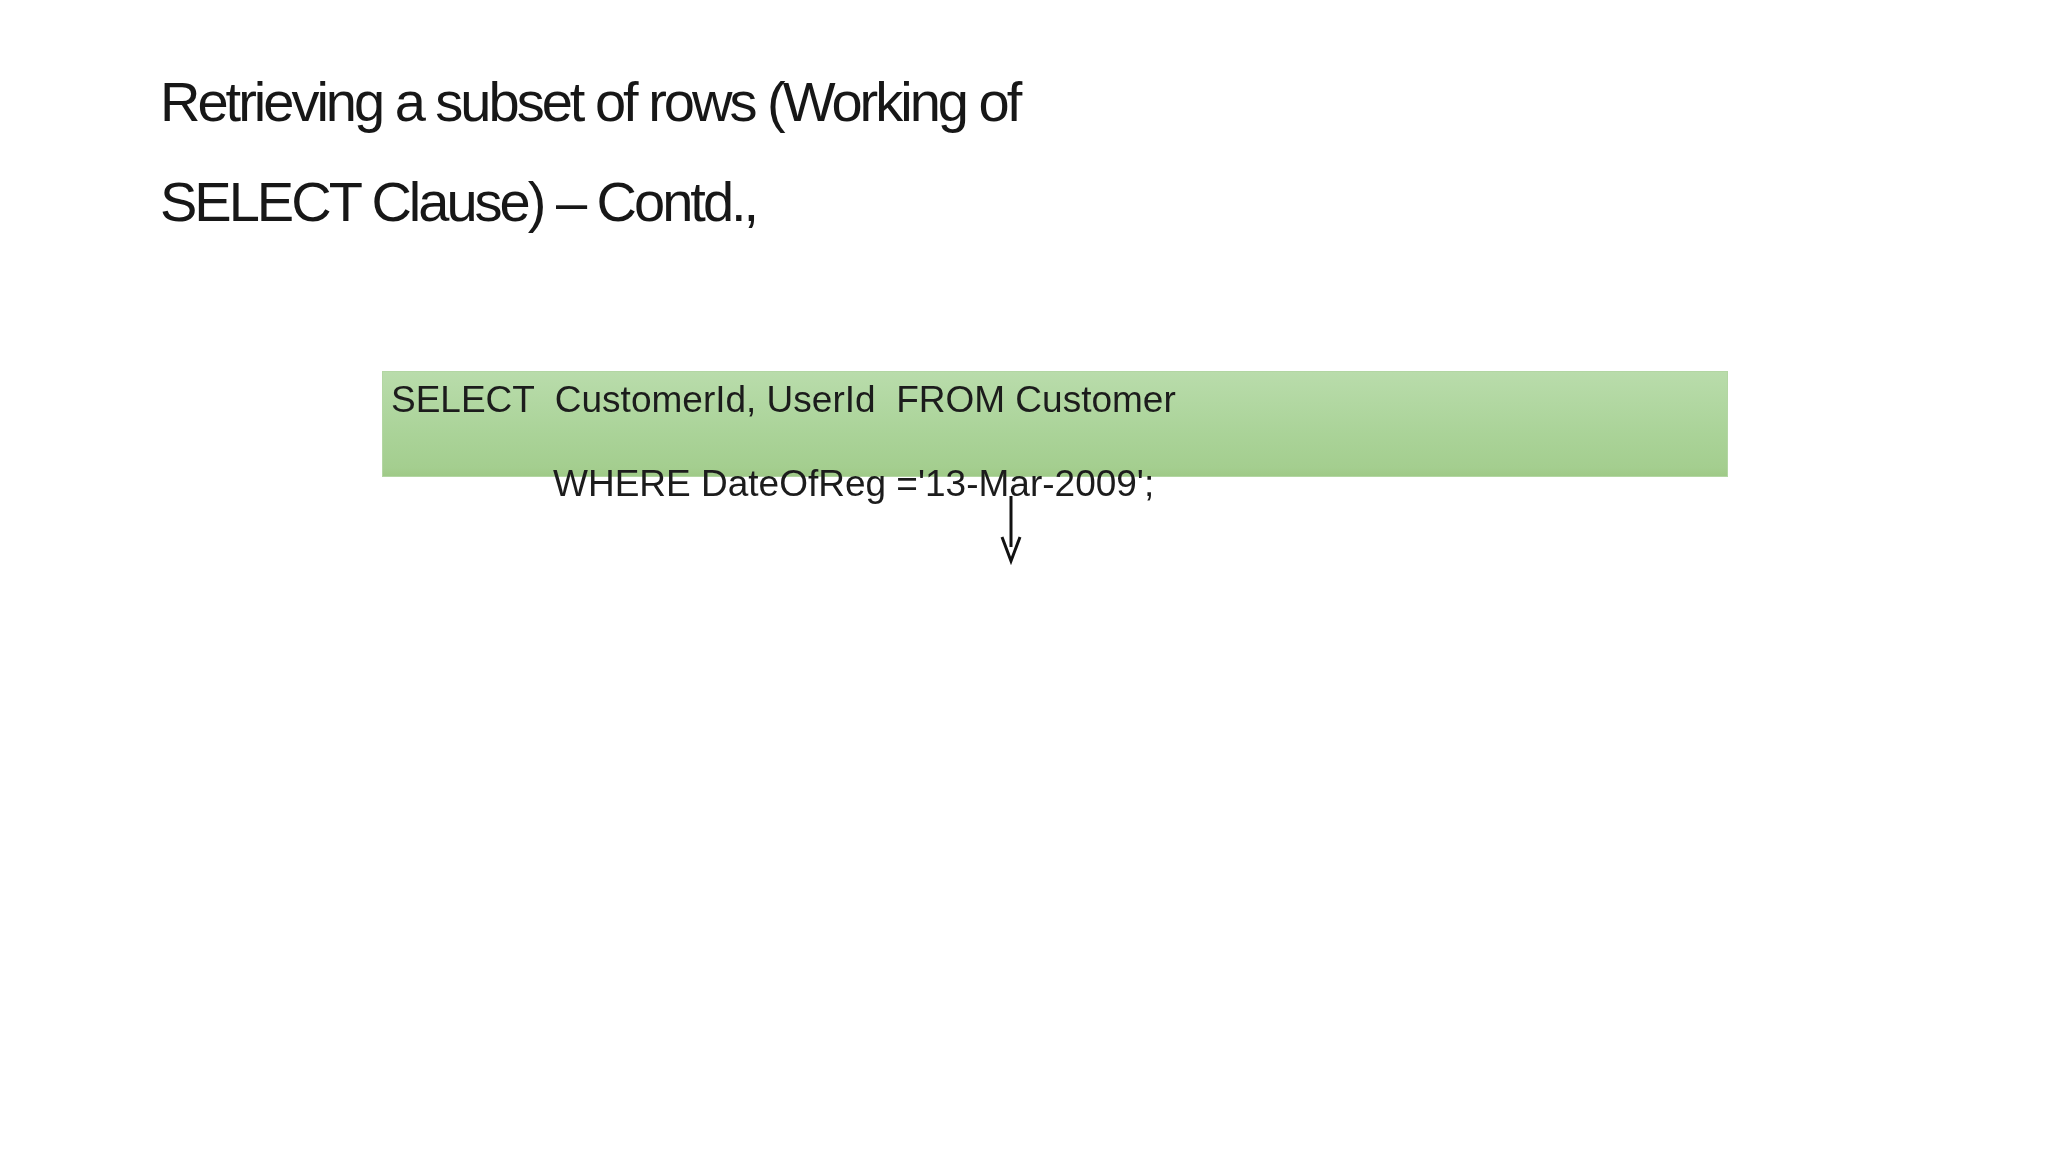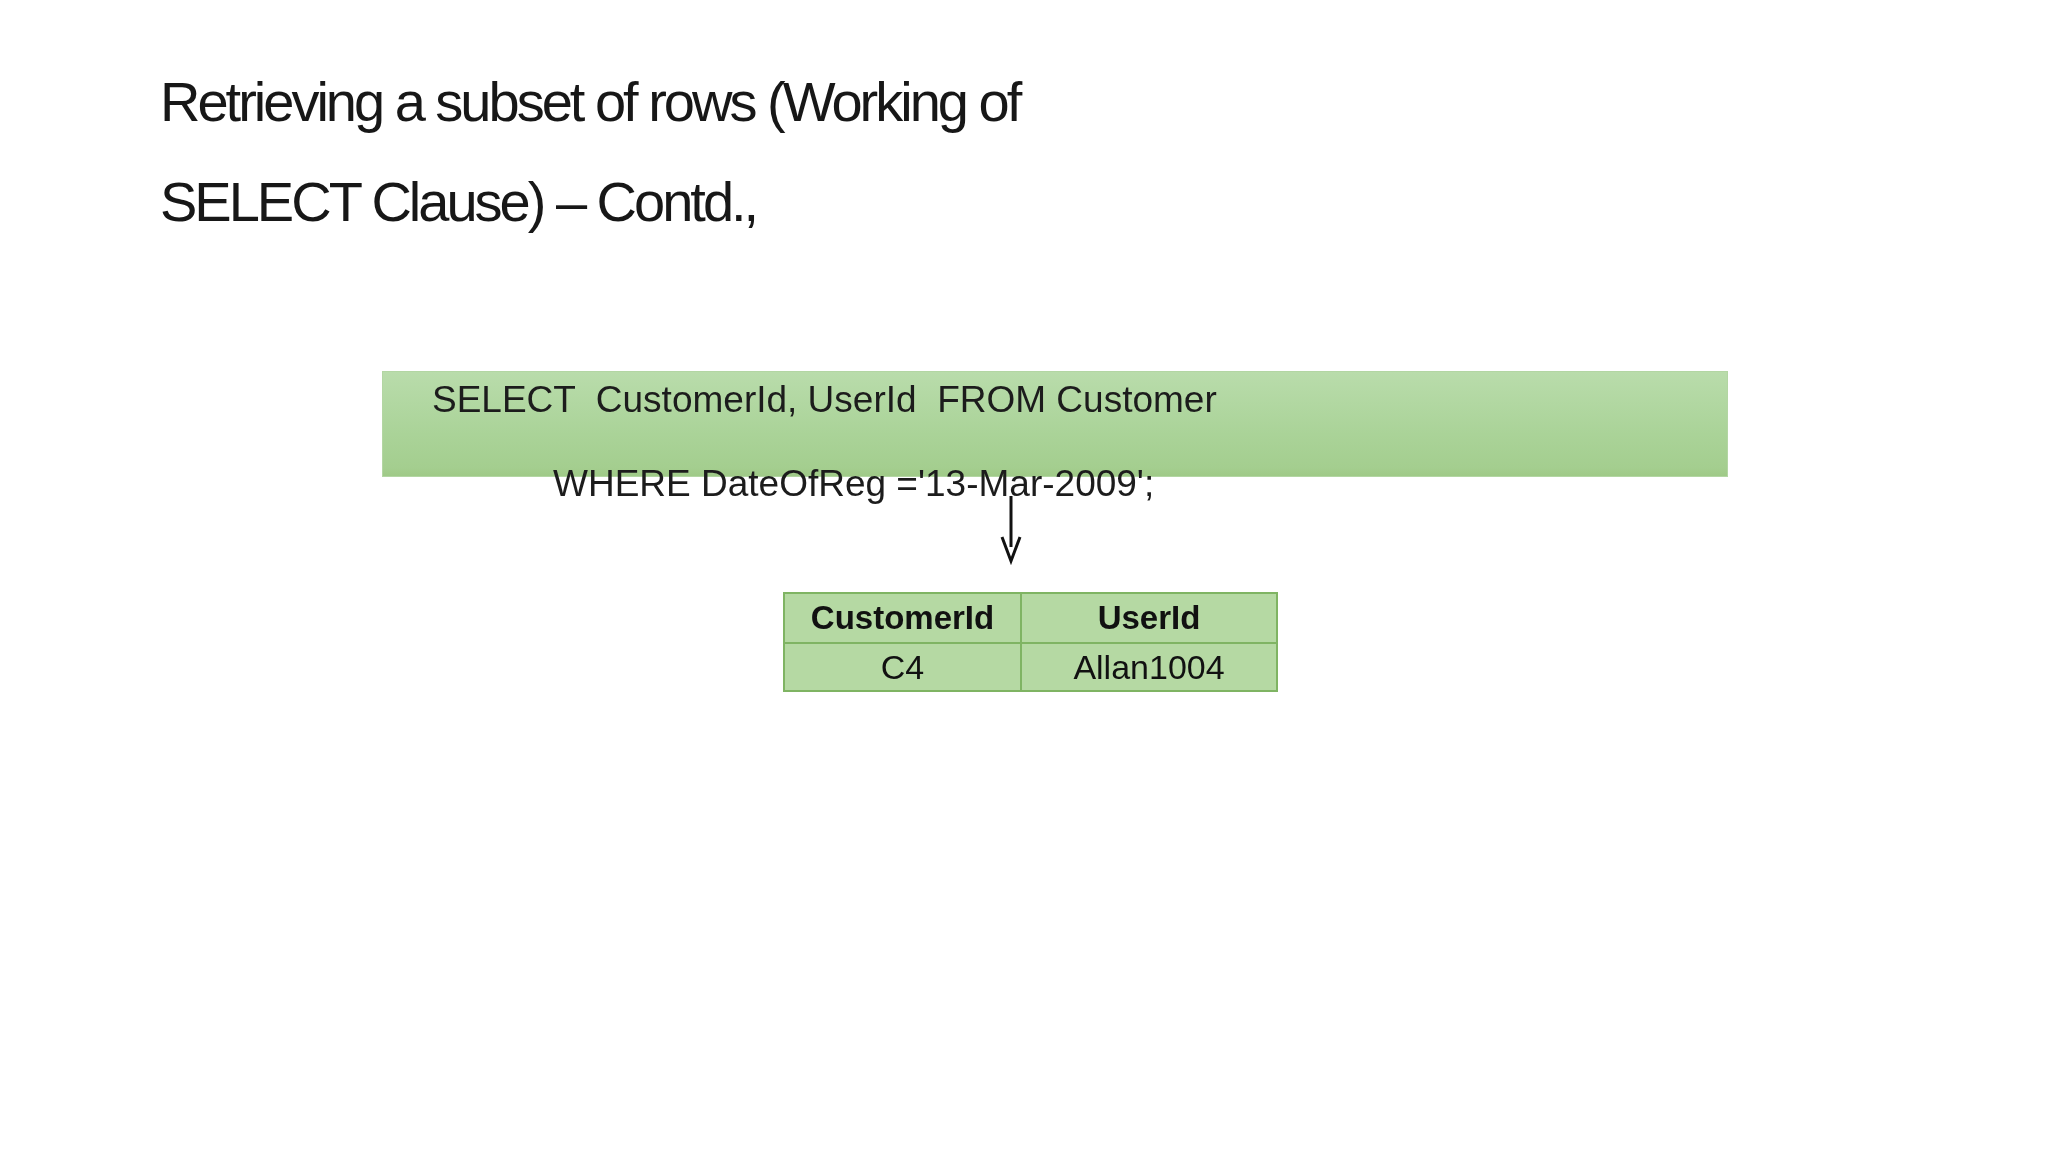--- a/index.html
+++ b/index.html
@@ -41,21 +41,21 @@
     border: 1px solid #b3d6a3;
     box-sizing: border-box;
     padding-top: 2px;
   }
   .sql-line {
     font-size: 37px;
     line-height: 52px;
     color: #1c1c1c;
     white-space: pre;
   }
-  .sql-line.l1 { padding-left: 24px; margin-left: 25px; }
+  .sql-line.l1 { padding-left: 8px; }
   .sql-line.l2 { padding-left: 170px; margin-top: 32px; }
 
   
   .arrow-wrap {
     position: absolute;
     left: 991px;
     top: 493px;
     width: 40px;
     height: 72px;
   }
@@ -103,26 +103,14 @@
     <div class="sql-line l2">WHERE DateOfReg ='13-Mar-2009';</div>
   </div>
 
   <div class="arrow-wrap">
     <svg width="40" height="72" viewBox="0 0 40 72" xmlns="http://www.w3.org/2000/svg">
       <path d="M20 3 V 54" stroke="#111111" stroke-width="3" fill="none"></path>
       <path d="M11 44 L20 68 L29 44" stroke="#111111" stroke-width="3" fill="none" stroke-linejoin="miter"></path>
     </svg>
   </div>
 
-  <table class="result-table">
-    <tbody>
-      <tr class="hdr">
-        <td class="col-1">CustomerId</td>
-        <td class="col-2">UserId</td>
-      </tr>
-      <tr class="data">
-        <td class="col-1">C4</td>
-        <td class="col-2">Allan1004</td>
-      </tr>
-    </tbody>
-  </table>
 
 </div>
 
 </body></html>

